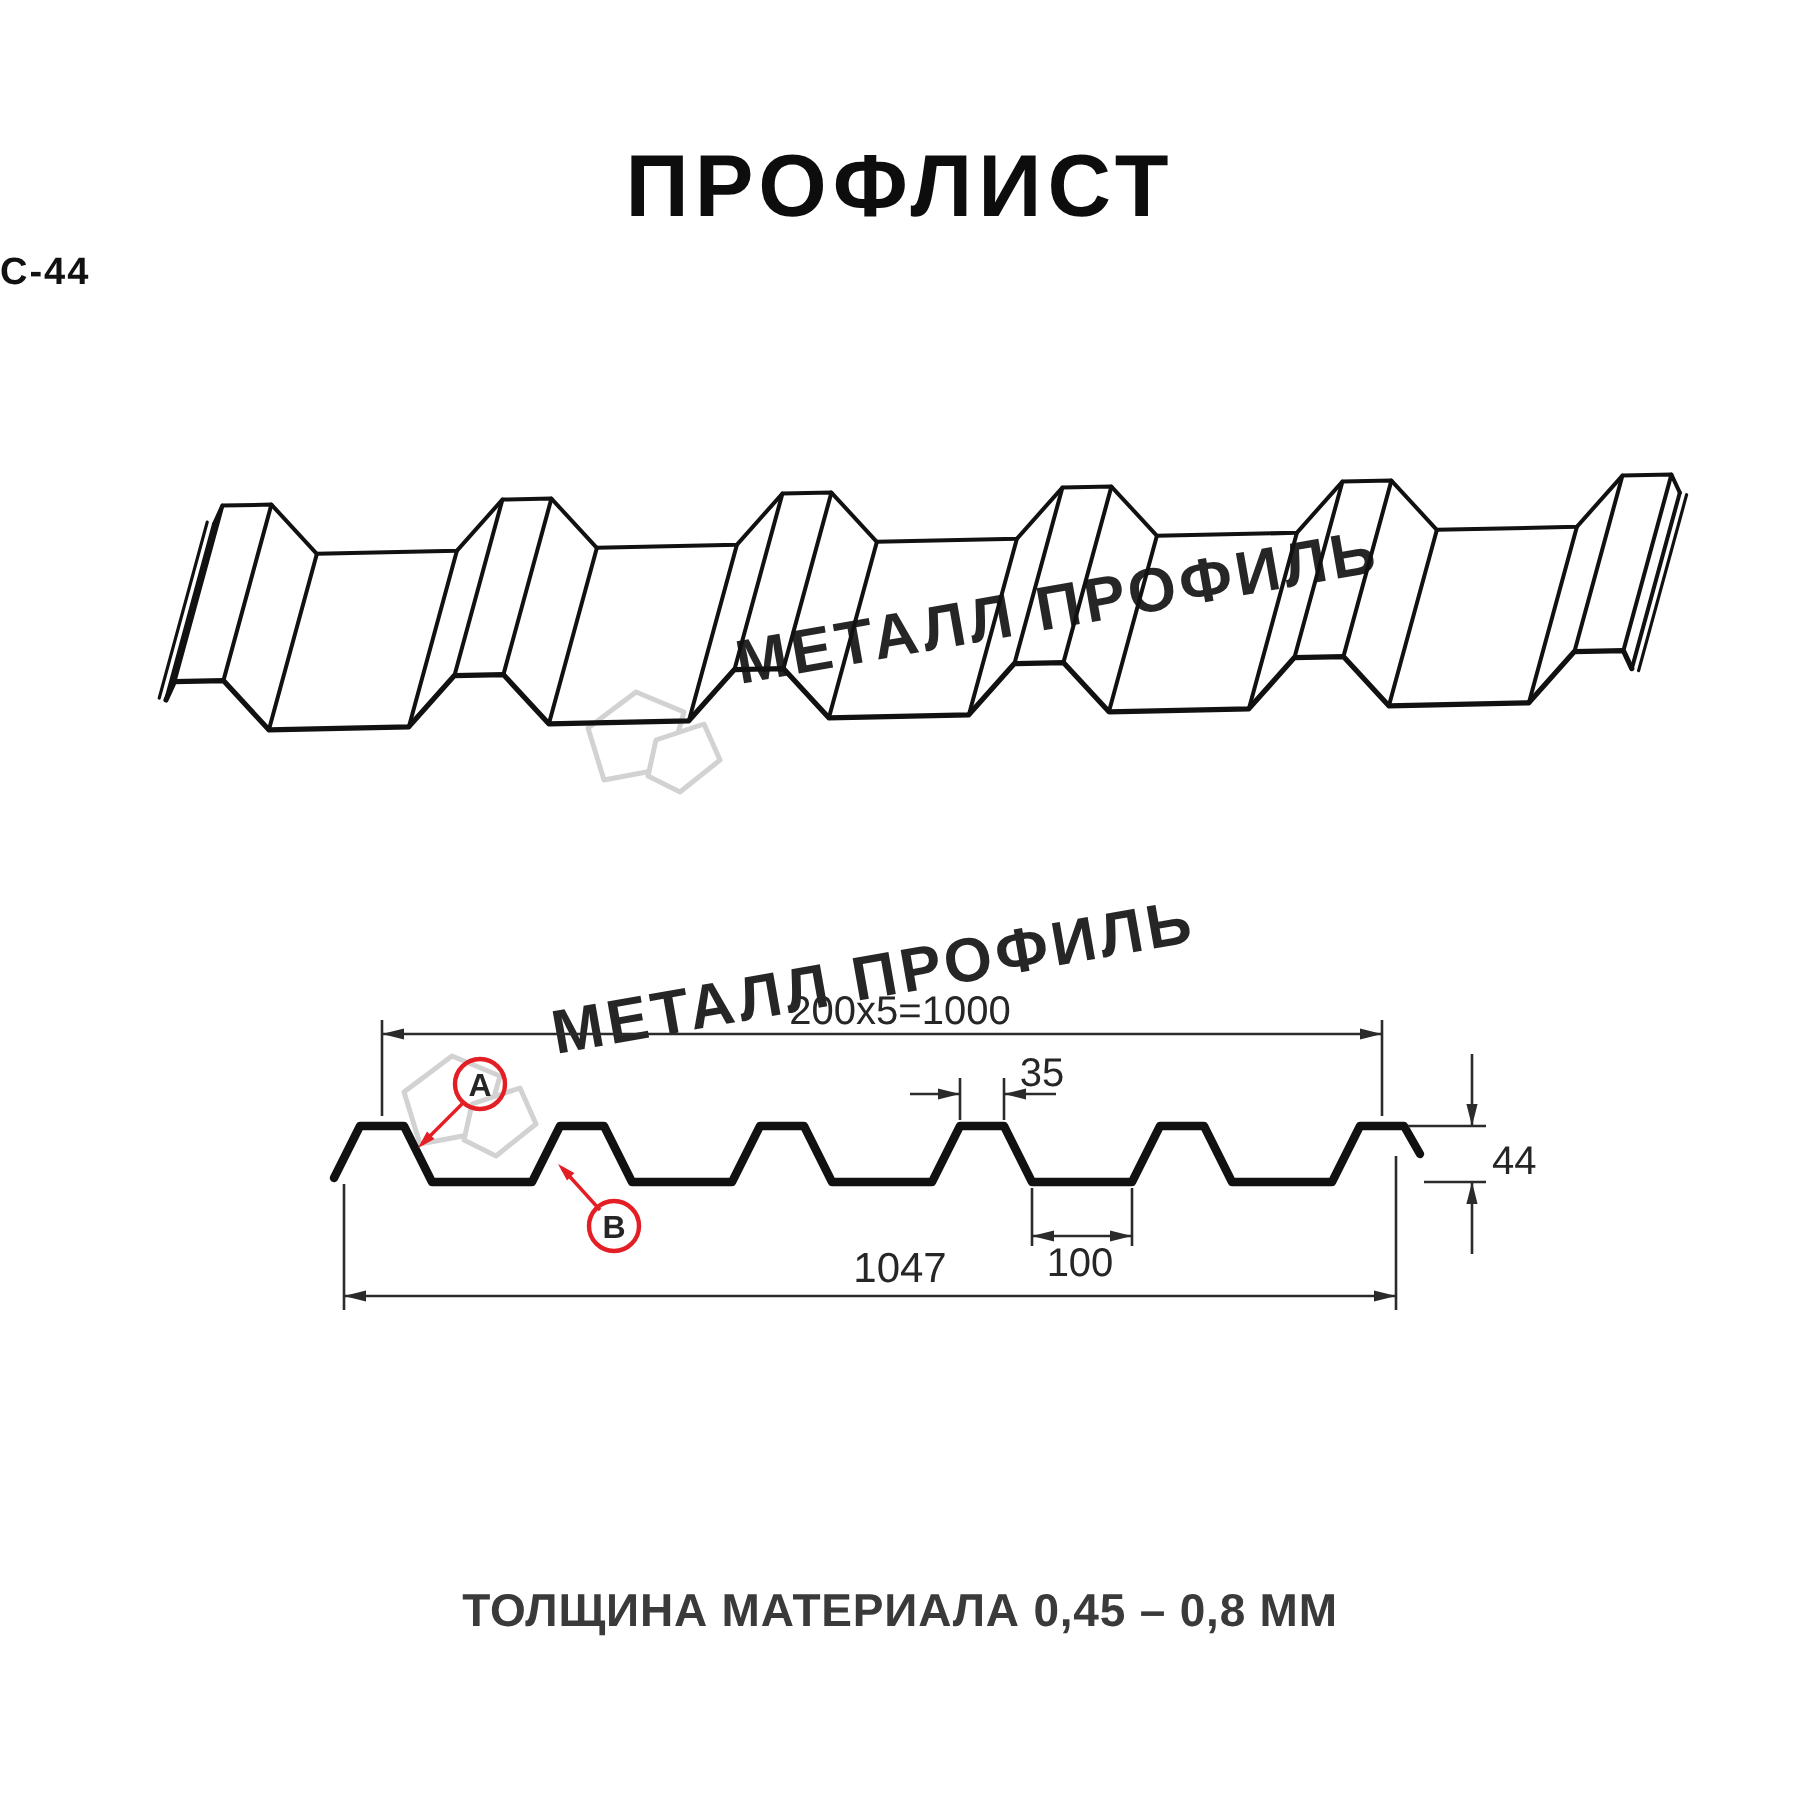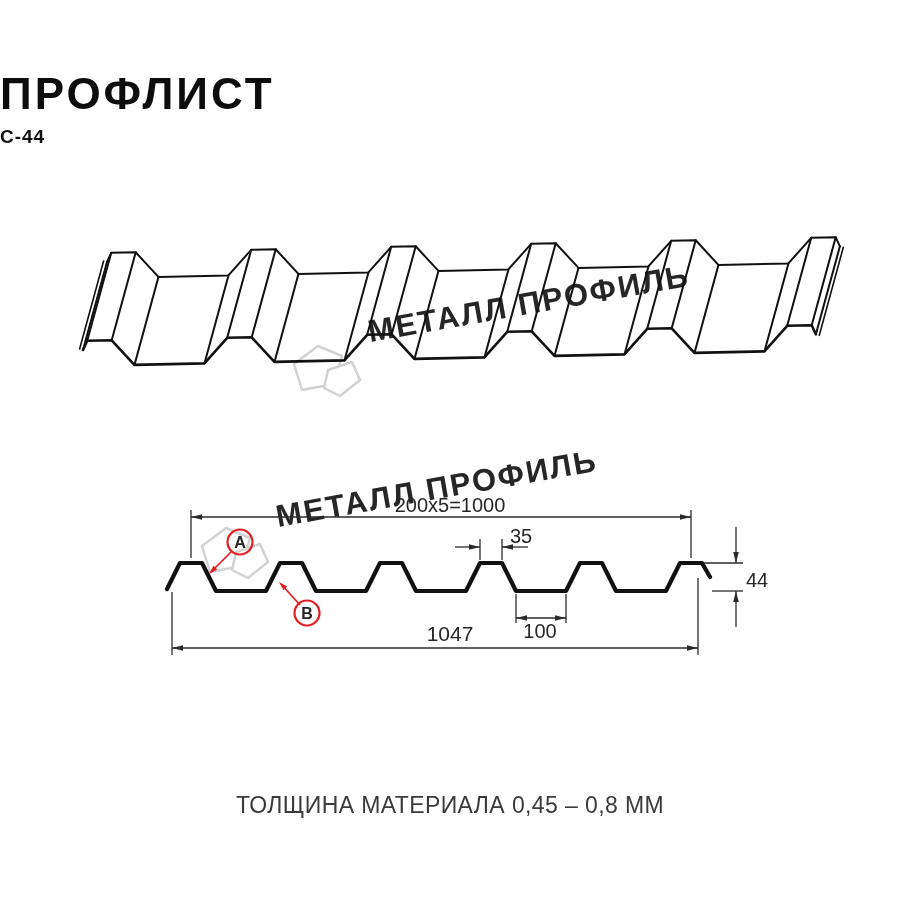--- a/index.html
+++ b/index.html
@@ -1,23 +1,23 @@
 <!DOCTYPE html>
 <html><head>
 <meta charset="utf-8">
 <style>
   html,body{margin:0;padding:0;background:#fff;}
   #page{position:relative;width:900px;height:900px;background:#ffffff;overflow:hidden;
         font-family:"Liberation Sans",sans-serif;}
-  .title{position:absolute;left:0;top:70px;width:900px;text-align:left;
+  .title{position:absolute;left:0;top:70px;width:900px;text-align:center;
          font-size:44px;line-height:48px;font-weight:800;letter-spacing:3px;color:#0d0d0d;}
   .subtitle{position:absolute;left:0;top:126px;width:900px;text-align:left;
          font-size:19px;font-weight:700;letter-spacing:1px;color:#111;}
   .footer{position:absolute;left:0;top:792px;width:900px;text-align:center;
-         font-size:23px;font-weight:400;letter-spacing:.4px;color:#3a3a3a;}
+         font-size:23px;font-weight:700;letter-spacing:.4px;color:#3a3a3a;}
   svg{position:absolute;left:0;top:0;}
   svg text{font-family:"Liberation Sans",sans-serif;fill:#262626;}
   .dimtxt{font-size:20px;}
   .dimtxt-big{font-size:21px;}
   .marker-letter{font-size:16px;font-weight:700;}
   .wmtxt{font-size:31px;font-weight:700;letter-spacing:2px;}
 </style>
 </head>
 <body>
 

